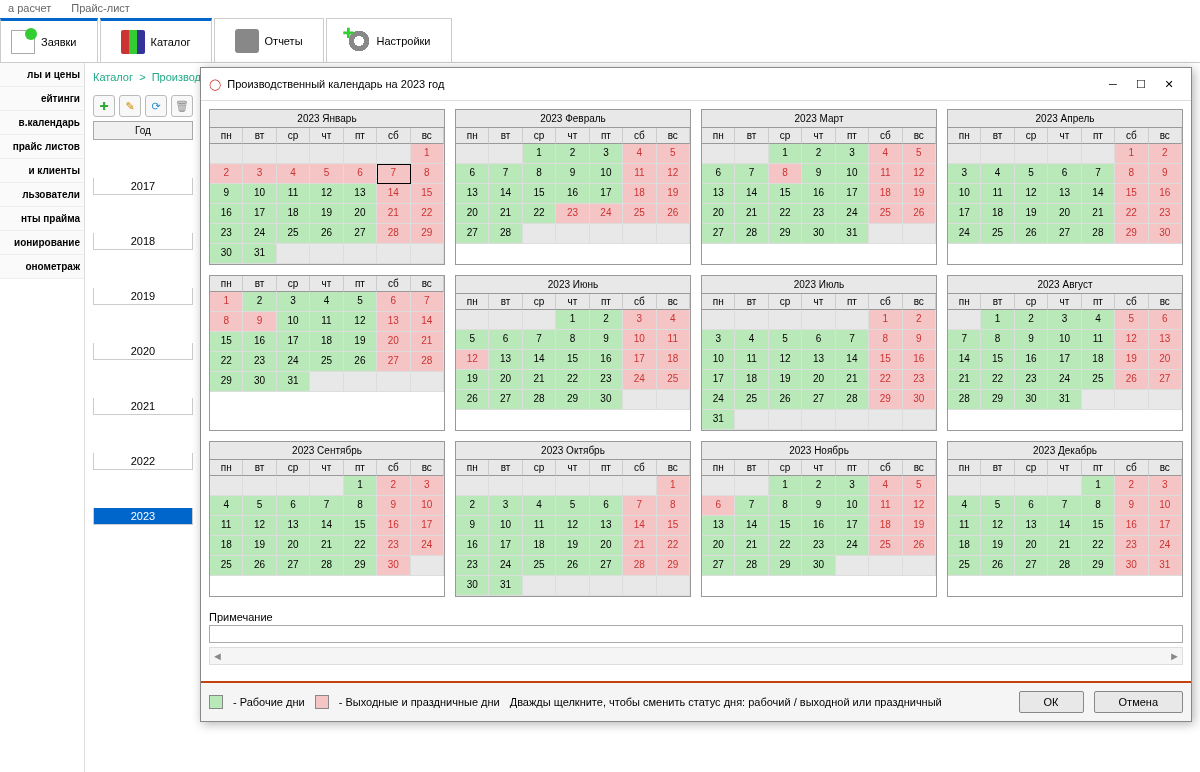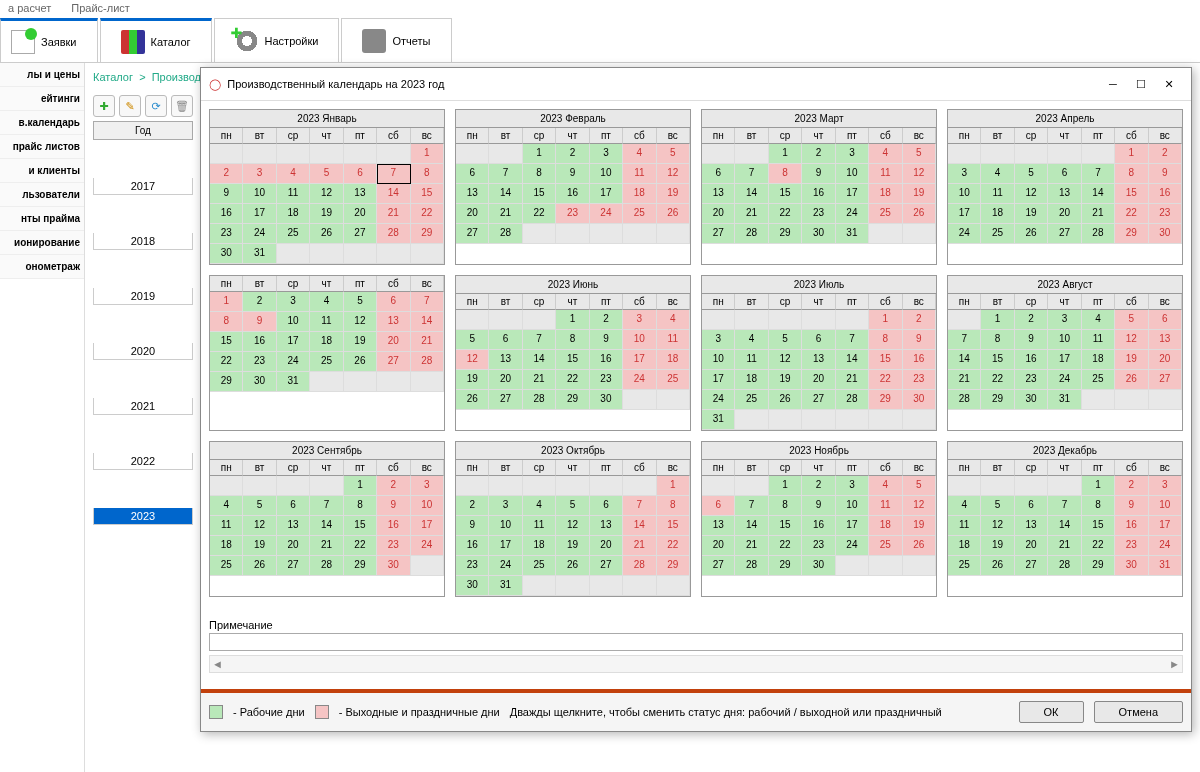--- a/index.html
+++ b/index.html
@@ -28,35 +28,35 @@
 .year-col{width:100px;}
 .year-head{border:1px solid #aaa;background:#f0f0f0;text-align:center;padding:3px;font-size:10px;}
 .year-item{border:1px solid #ccc;border-top:none;text-align:center;padding:2px;background:#fff;cursor:pointer;font-size:11px;margin-top:38px;}
 .year-item.sel{background:#0066cc;color:#fff;}
 .sub-layout{display:flex;gap:6px;align-items:flex-start;}
 .dialog{position:absolute;top:4px;left:115px;right:8px;background:#fff;border:1px solid #888;box-shadow:2px 2px 10px rgba(0,0,0,.3);}
 .dlg-title{display:flex;align-items:center;padding:6px 8px;border-bottom:1px solid #ddd;}
 .dlg-title .t{flex:1;padding-left:6px;}
 .dlg-ctrl{width:28px;height:20px;display:flex;align-items:center;justify-content:center;cursor:pointer;}
 .dlg-body{padding:8px;}
-.cal-grid{display:grid;grid-template-columns:repeat(4,1fr);gap:10px;margin-bottom:20px;}
+.cal-grid{display:grid;grid-template-columns:repeat(4,1fr);gap:10px;margin-bottom:12px;}
 .month{border:1px solid #999;}
 .m-title{text-align:center;padding:3px;background:#e8e8e8;border-bottom:1px solid #999;font-size:10px;}
 .m-head{display:grid;grid-template-columns:repeat(7,1fr);}
 .m-head div{text-align:center;padding:2px;background:#e8e8e8;border-right:1px solid #ccc;border-bottom:1px solid #999;font-size:10px;}
 .m-body{display:grid;grid-template-columns:repeat(7,1fr);grid-auto-rows:20px;}
 .day{text-align:center;padding:3px 0;border-right:1px solid #ddd;border-bottom:1px solid #ddd;font-size:10px;cursor:pointer;}
 .day.e{background:#e8e8e8;}
 .day.w{background:#b9e8b9;}
 .day.h{background:#f5c4c4;color:#c33;}
 .day.today{outline:1px solid #000;outline-offset:-1px;}
 .note-lbl{padding:2px 0;}
 .note-area{width:100%;height:18px;border:1px solid #aaa;margin-bottom:4px;}
 .scroll-hint{display:flex;justify-content:space-between;padding:2px;color:#888;border:1px solid #ddd;background:#f5f5f5;margin-bottom:8px;}
-.footer{display:flex;align-items:center;gap:10px;padding:8px;border-top:4px solid #c2410c;background:#f5f5f5;}
+.footer{display:flex;align-items:center;gap:10px;padding:8px;border-top:2px solid #c2410c;background:#f5f5f5;}
 .legend-sq{width:14px;height:14px;border:1px solid #888;display:inline-block;vertical-align:middle;}
 .legend-sq.w{background:#b9e8b9;}
 .legend-sq.h{background:#f5c4c4;}
 .footer .sp{flex:1;}
 .btn{padding:4px 24px;border:1px solid #888;background:#e8e8e8;cursor:pointer;border-radius:2px;}
 </style>
 </head>
 <body>
 
 <div class="top-menu">
@@ -67,26 +67,26 @@
 <div class="main-tabs">
   <div class="main-tab first">
     <span class="tab-icon ic-doc"></span>
     <span>Заявки</span>
   </div>
   <div class="main-tab active">
     <span class="tab-icon ic-books"></span>
     <span>Каталог</span>
   </div>
   <div class="main-tab">
+    <span class="tab-icon ic-print"></span>
+    <span>Отчеты</span>
+  </div>
+  <div class="main-tab">
     <span class="tab-icon ic-gear"></span>
     <span>Настройки</span>
-  </div>
-  <div class="main-tab">
-    <span class="tab-icon ic-print"></span>
-    <span>Отчеты</span>
   </div>
 </div>
 
 <div class="layout">
   <div class="sidebar" id="sidebar">
       <div class="sidebar-item">лы и цены</div>
       <div class="sidebar-item">ейтинги</div>
       <div class="sidebar-item">в.календарь</div>
       <div class="sidebar-item">прайс листов</div>
       <div class="sidebar-item">и клиенты</div>

